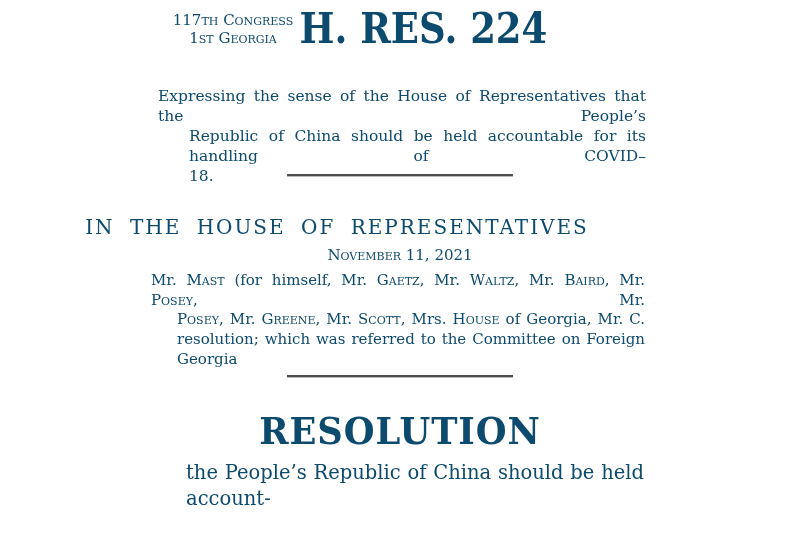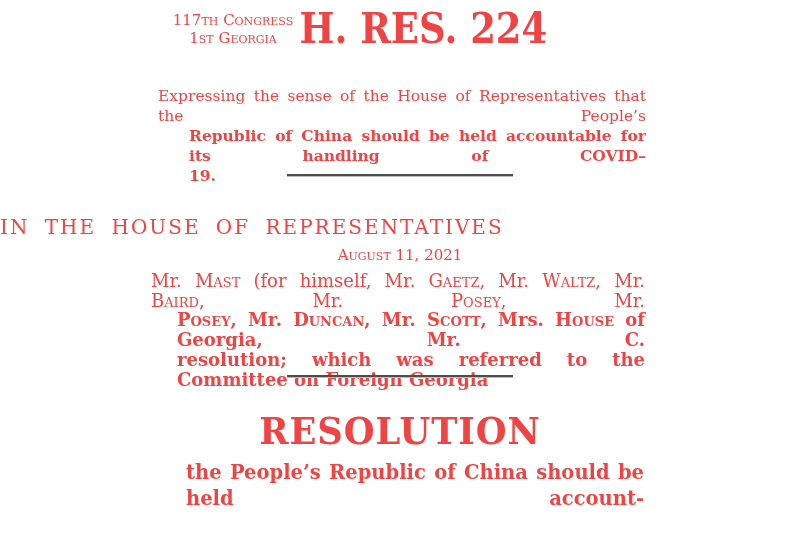--- a/index.html
+++ b/index.html
@@ -3,21 +3,21 @@
 <meta charset="utf-8">
 <style>
   html, body { margin: 0; padding: 0; background: #ffffff; }
   .page {
     position: relative;
     width: 800px;
     height: 547px;
     background: #ffffff;
     overflow: hidden;
     font-family: "DejaVu Serif", serif;
-    color: #ef4444;
+    color: #0c4a6e;
   }
   .sc { font-variant: small-caps; }
 
   
   .congress-block {
     position: absolute;
     left: 158px;
     top: 11px;
     width: 150px;
     text-align: center;
@@ -41,21 +41,21 @@
     white-space: nowrap;
   }
 
   
   .para { position: absolute; }
   .para .line {
     text-align: justify;
     text-align-last: justify;
     white-space: normal;
   }
-  .para .line.indent { padding-left: 31px; font-weight: bold; }
+  .para .line.indent { padding-left: 31px; }
   .para .line.last { text-align-last: left; }
 
   .preamble {
     left: 158px; top: 86px; width: 488px;
     font-size: 15.5px; line-height: 20px;
   }
 
   .rule {
     position: absolute;
     left: 287px;
@@ -63,36 +63,36 @@
     height: 2px;
     background: #4d4d4d;
     border-bottom: 1px solid #bbbbbb;
   }
   .rule-1 { top: 174px; }
   .rule-2 { top: 375px; }
 
   .chamber-heading {
     position: absolute;
     left: 0; top: 215px; width: 674px;
-    text-align: left;
+    text-align: center;
     font-size: 20px;
     letter-spacing: 2px;
     word-spacing: 7px;
     white-space: nowrap;
   }
   .intro-date {
     position: absolute;
     left: 0; top: 246px; width: 800px;
     text-align: center;
     font-size: 15px;
   }
 
   .sponsors {
     left: 151px; top: 271px; width: 494px;
-    font-size: 18px; line-height: 19.7px;
+    font-size: 15px; line-height: 19.7px;
   }
   .sponsors .line.indent { padding-left: 26px; }
 
   .resolution-heading {
     position: absolute;
     left: 0; top: 408px; width: 800px;
     text-align: center;
     font-size: 38px;
     font-weight: bold;
     letter-spacing: 1px;
@@ -115,32 +115,32 @@
   <div class="congress-block">
     <div>117<span class="sc">th</span> <span class="sc">Congress</span></div>
     <div>1<span class="sc">st</span> <span class="sc">Georgia</span></div>
   </div>
 
   <div class="bill-number">H. RES. 224</div>
 
   <div class="para preamble">
       <div class="line">Expressing the sense of the House of Representatives that the People’s</div>
       <div class="line indent">Republic of China should be held accountable for its handling of COVID–</div>
-      <div class="line indent last">19.</div>
+      <div class="line indent last">18.</div>
     </div>
 
   <div class="rule rule-1"></div>
 
   <div class="chamber-heading">IN THE HOUSE OF REPRESENTATIVES</div>
 
-  <div class="intro-date"><span class="sc">August</span> 11, 2021</div>
+  <div class="intro-date"><span class="sc">November</span> 11, 2021</div>
 
   <div class="para sponsors">
       <div class="line">Mr. <span class="sc">Mast</span> (for himself, Mr. <span class="sc">Gaetz</span>, Mr. <span class="sc">Waltz</span>, Mr. <span class="sc">Baird</span>, Mr. <span class="sc">Posey</span>, Mr.</div>
-      <div class="line indent"><span class="sc">Posey</span>, Mr. <span class="sc">Duncan</span>, Mr. <span class="sc">Scott</span>, Mrs. <span class="sc">House</span> of Georgia, Mr. C.</div>
+      <div class="line indent"><span class="sc">Posey</span>, Mr. <span class="sc">Greene</span>, Mr. <span class="sc">Scott</span>, Mrs. <span class="sc">House</span> of Georgia, Mr. C.</div>
       <div class="line indent last">resolution; which was referred to the Committee on Foreign Georgia</div>
     </div>
 
   <div class="rule rule-2"></div>
 
   <div class="resolution-heading">RESOLUTION</div>
 
   <div class="para res-preamble">
       <div class="line indent">the People’s Republic of China should be held account-</div>
     </div>

